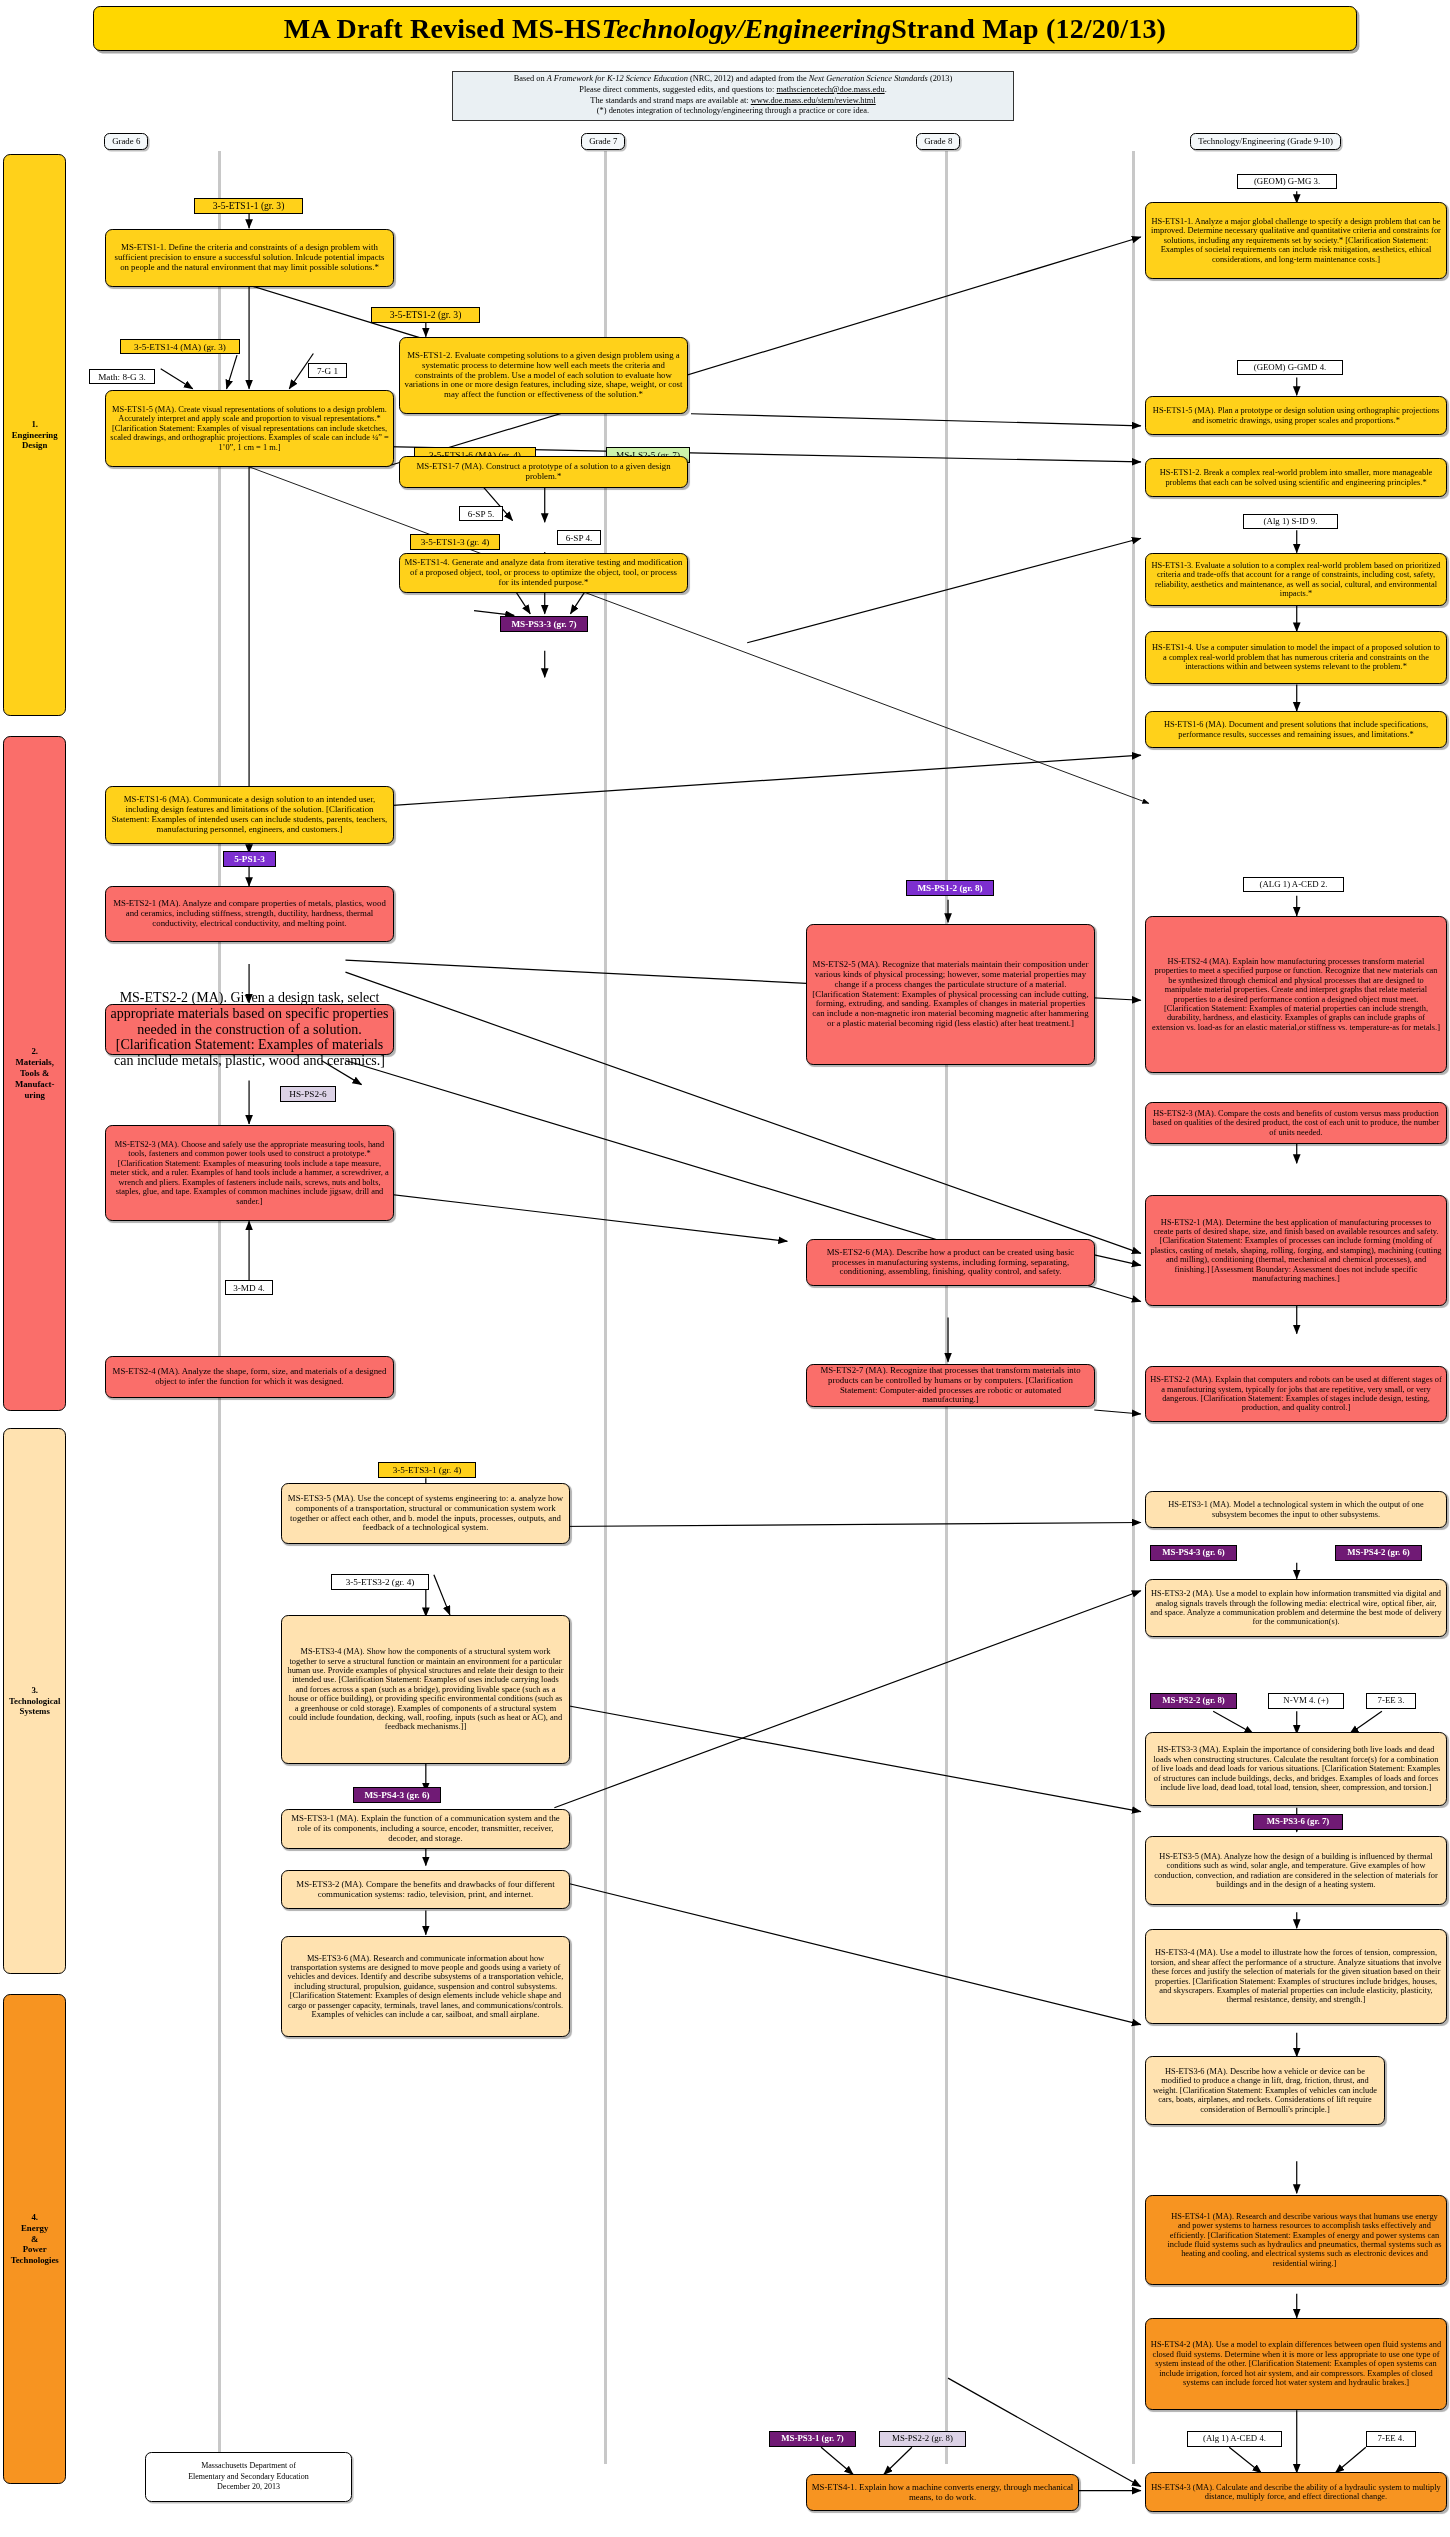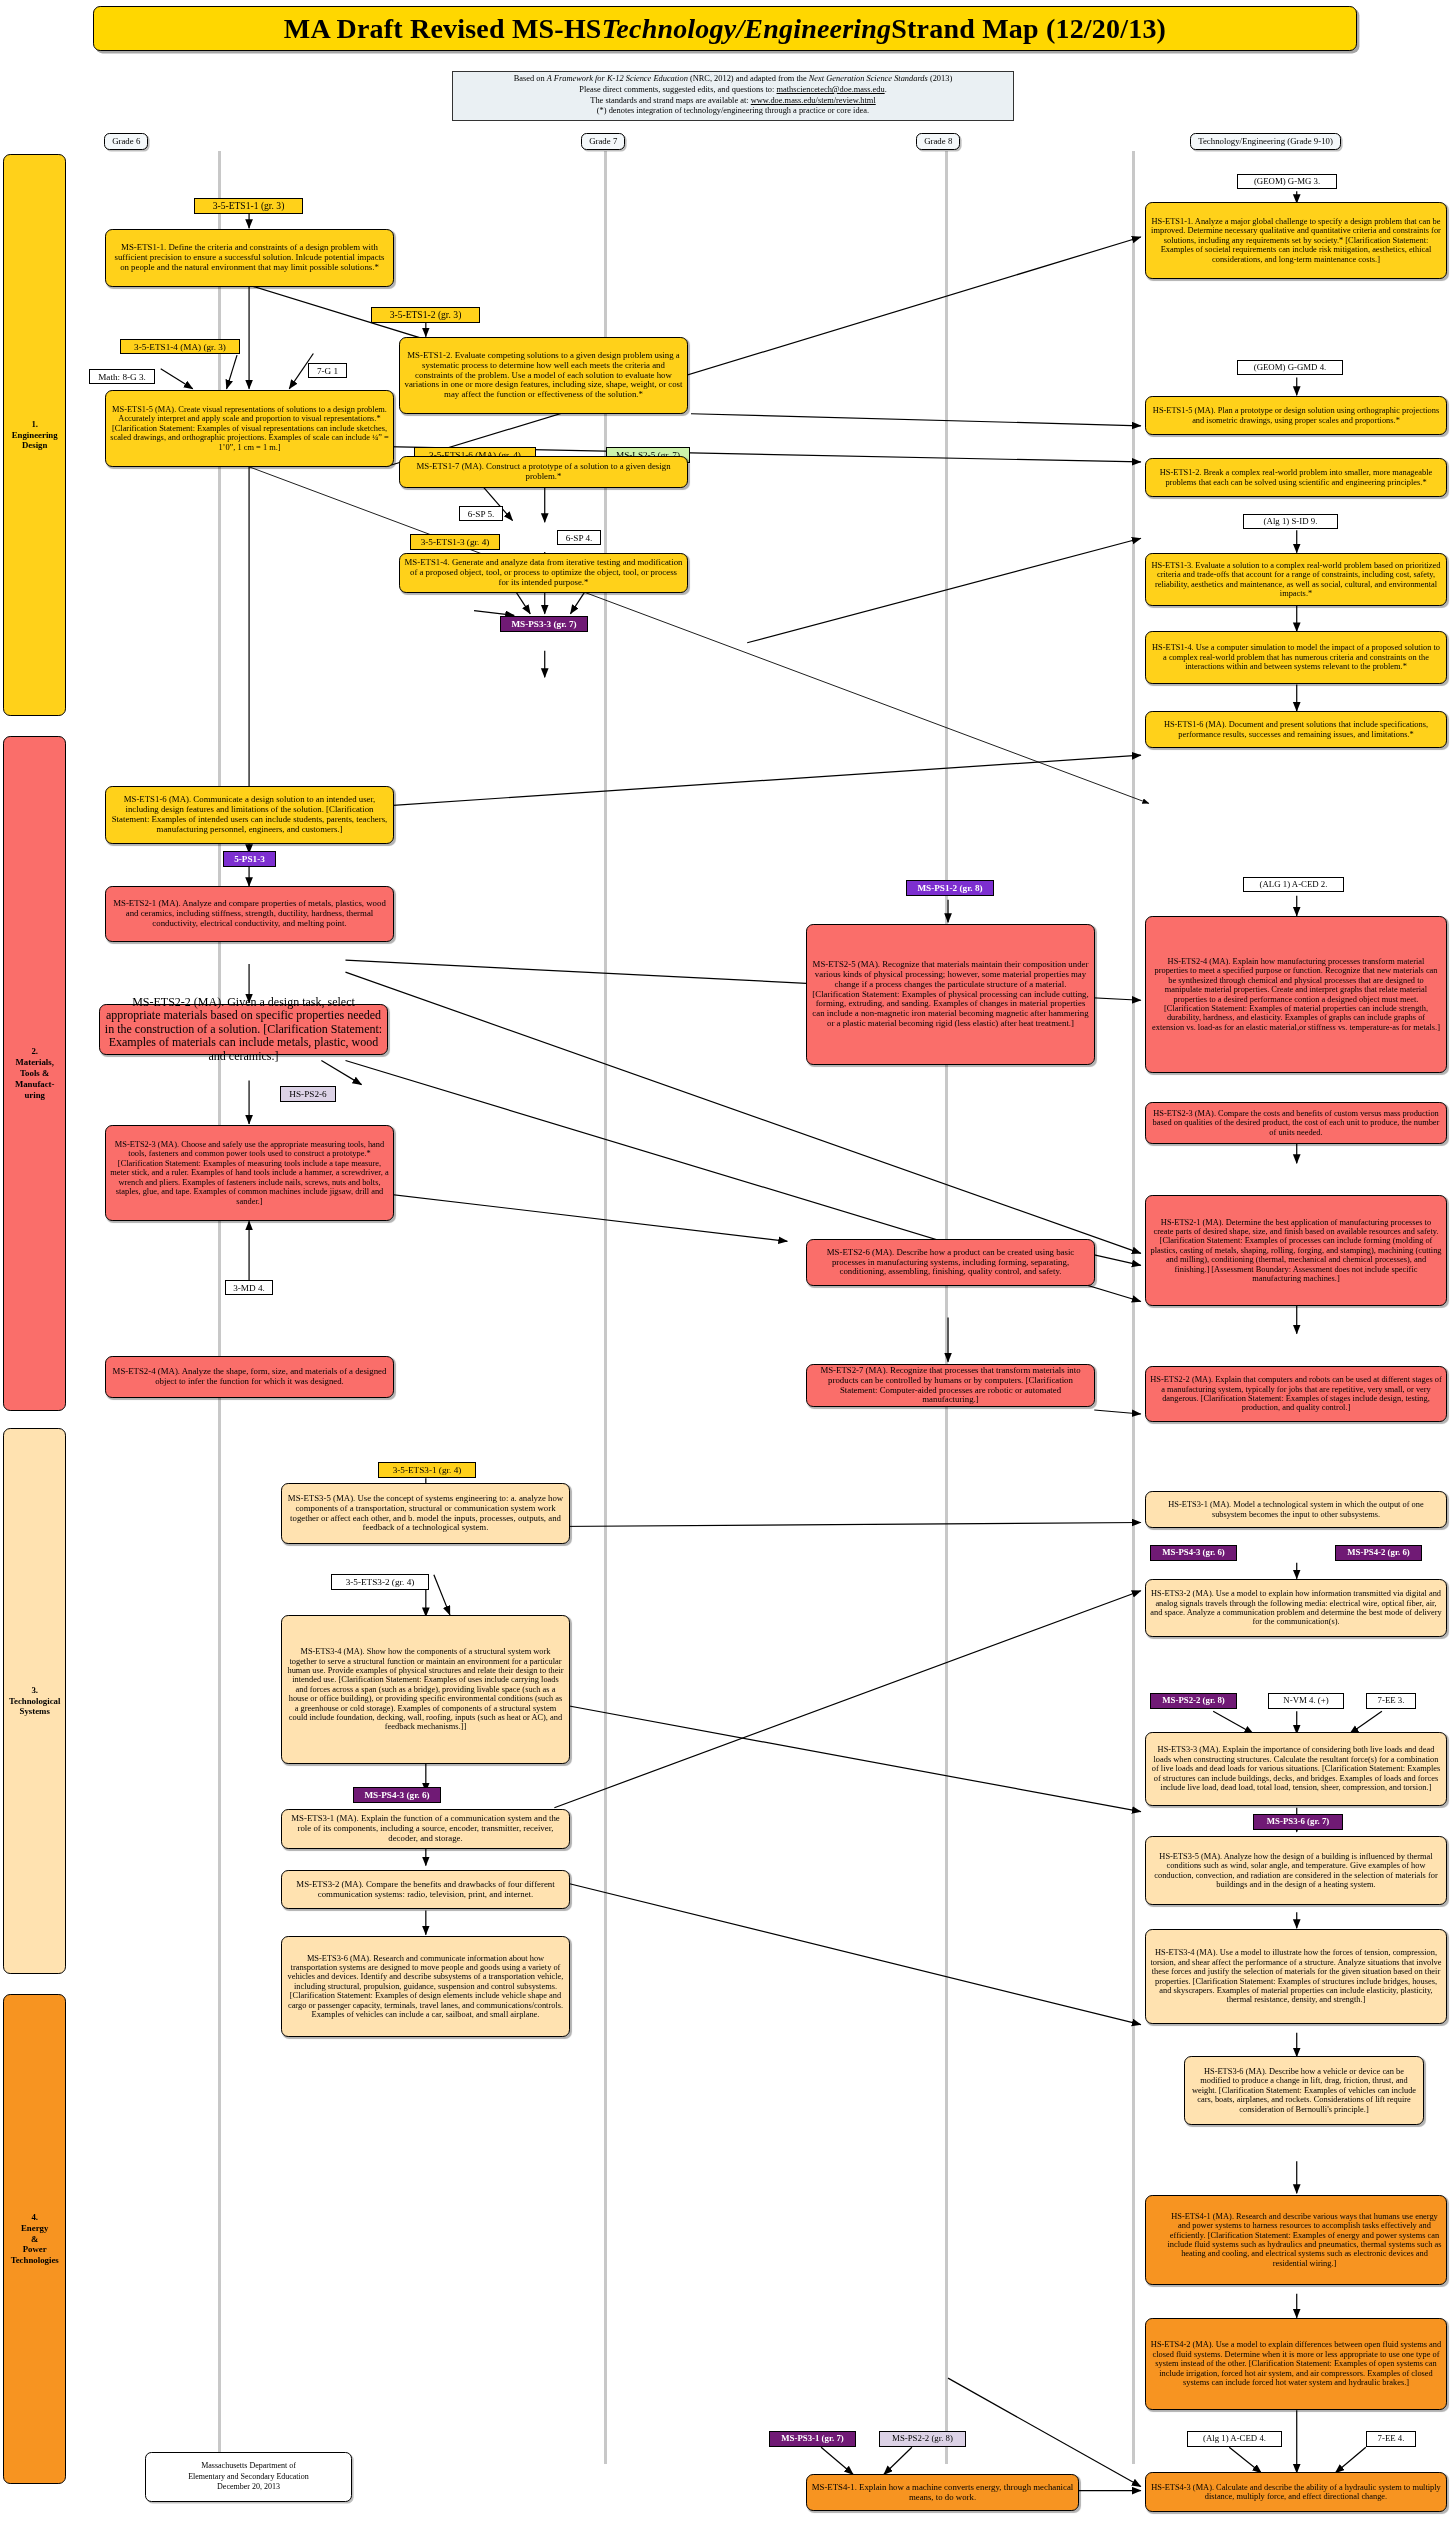--- a/index.html
+++ b/index.html
@@ -327,21 +327,21 @@
   </div>
 
   <div class="tag t-purple" style="left:223px; top:851px; width:53px; height:16px; font-size:9.2px;">
       <span>5-PS1-3</span>
     </div>
 
   <div class="box b-red" style="left:105px; top:886px; width:289px; height:56px; font-size:8.8px;">
     <span>MS-ETS2-1 (MA). Analyze and compare properties of metals, plastics, wood and ceramics, including stiffness, strength, ductility, hardness, thermal conductivity, electrical conductivity, and melting point.</span>
   </div>
 
-  <div class="box b-red" style="left:99px; top:1004px; width:289px; height:51px; font-size:12px;">
+  <div class="box b-red" style="left:105px; top:1004px; width:289px; height:51px; font-size:14px;">
     <span>MS-ETS2-2 (MA). Given a design task, select appropriate materials based on specific properties needed in the construction of a solution. [Clarification Statement: Examples of materials can include metals, plastic, wood and ceramics.]</span>
   </div>
 
   <div class="tag t-lav" style="left:280px; top:1086px; width:56px; height:16px; font-size:9.2px;">
       <span>HS-PS2-6</span>
     </div>
 
   <div class="box b-red" style="left:105px; top:1125px; width:289px; height:96px; font-size:8.4px;">
     <span>MS-ETS2-3 (MA). Choose and safely use the appropriate measuring tools, hand tools, fasteners and common power tools used to construct a prototype.* [Clarification Statement: Examples of measuring tools include a tape measure, meter stick, and a ruler. Examples of hand tools include a hammer, a screwdriver, a wrench and pliers. Examples of fasteners include nails, screws, nuts and bolts, staples, glue, and tape. Examples of common machines include  jigsaw, drill and sander.]</span>
   </div>
@@ -456,21 +456,21 @@
     </div>
 
   <div class="box b-cream" style="left:1145px; top:1836px; width:302px; height:69px; font-size:8.4px;">
     <span>HS-ETS3-5 (MA). Analyze how the design of a building is influenced by thermal conditions such as wind, solar angle, and temperature. Give examples of how conduction, convection, and radiation are considered in the selection of materials for buildings and in the design of a heating system.</span>
   </div>
 
   <div class="box b-cream" style="left:1145px; top:1929px; width:302px; height:95px; font-size:8.4px;">
     <span>HS-ETS3-4 (MA). Use a model to illustrate how the forces of  tension, compression, torsion, and shear affect the performance of a  structure. Analyze situations that involve these forces and justify the selection of materials for the given situation based on their properties. [Clarification Statement: Examples of structures include bridges, houses, and skyscrapers. Examples of material properties can include elasticity, plasticity, thermal resistance, density, and strength.]</span>
   </div>
 
-  <div class="box b-cream" style="left:1184px; top:2056px; width:240px; height:69px; font-size:8.4px;text-align:center;">
+  <div class="box b-cream" style="left:1145px; top:2056px; width:240px; height:69px; font-size:8.4px;text-align:center;">
     <span>HS-ETS3-6 (MA). Describe how a vehicle or device can be modified to produce a change in lift, drag, friction, thrust, and weight. [Clarification Statement: Examples of vehicles can include cars, boats, airplanes, and rockets. Considerations of lift require consideration of Bernoulli's principle.]</span>
   </div>
 
   <div class="box b-orange" style="left:1145px; top:2195px; width:302px; height:90px; font-size:8.4px;padding-left:21px;">
     <span>HS-ETS4-1 (MA). Research and describe various ways that humans use energy and power systems to harness resources to accomplish tasks effectively and efficiently. [Clarification Statement: Examples of energy and power systems can include fluid systems such as hydraulics and pneumatics, thermal systems such as heating and cooling,  and electrical systems such as electronic devices and residential wiring.]</span>
   </div>
 
   <div class="box b-orange" style="left:1145px; top:2318px; width:302px; height:92px; font-size:8.4px;">
     <span>HS-ETS4-2 (MA). Use a model to explain differences between open fluid systems and closed fluid systems. Determine when it is more or less appropriate to use one type of system instead of the other. [Clarification Statement: Examples of open systems can include irrigation, forced hot air system, and air compressors. Examples of closed systems can include forced hot water system and hydraulic brakes.]</span>
   </div>

